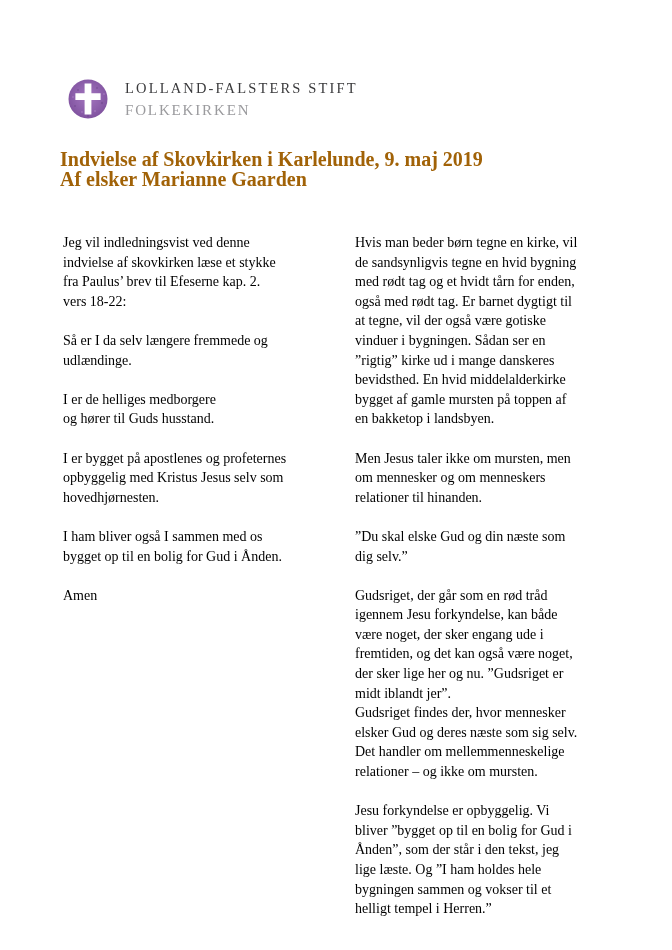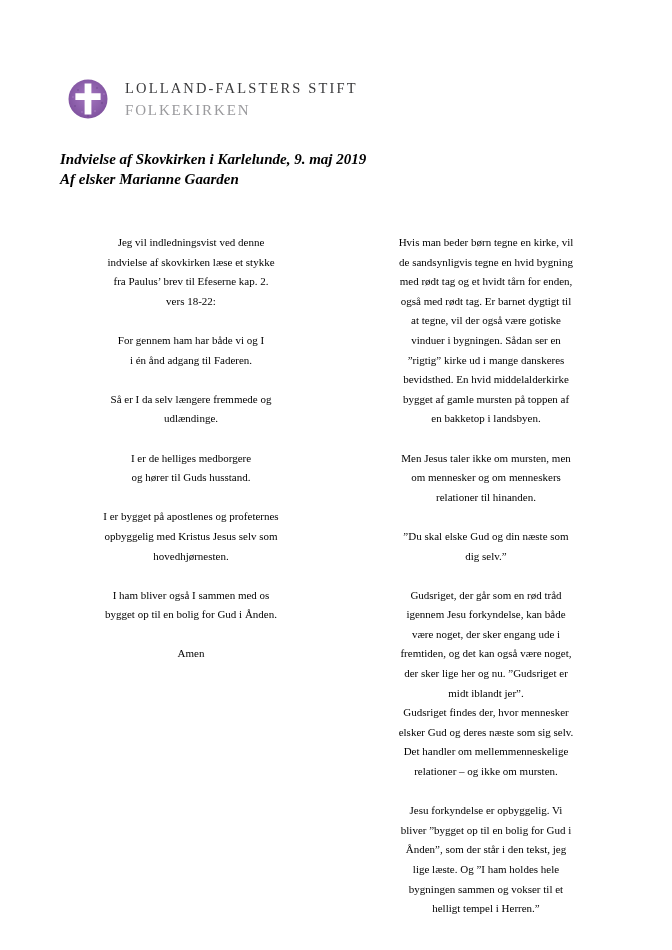--- a/index.html
+++ b/index.html
@@ -67,48 +67,47 @@
   
   .title-block {
     position: absolute;
     left: 60px;
     top: 112px;
     width: 560px;
   }
   .title-line {
     font-family: "Liberation Serif", "DejaVu Serif", serif;
     font-weight: bold;
-    font-size: 15px;
+    font-size: 20px;
     line-height: 20px;
-    color: #000000;
+    color: #a16207;
     white-space: nowrap;
-    font-style: italic;
   }
 
   
   .columns {
     position: absolute;
     left: 0;
     top: 196px;
     width: 672px;
   }
   .col {
     position: absolute;
     top: 0;
   }
   .col-left  { left: 63px;  width: 256px; }
   .col-right { left: 355px; width: 262px; }
 
   .para {
     font-family: "Liberation Serif", "DejaVu Serif", serif;
-    font-size: 11px;
+    font-size: 14px;
     line-height: 19.6px;
     color: #000000;
     margin: 0 0 19.6px 0;
-    text-align: center;
+    text-align: left;
     white-space: pre-line;
   }
   .para:last-child { margin-bottom: 0; }
 
   
   .para.tight { margin-bottom: 0; }
 </style>
 </head>
 <body>
 
@@ -153,22 +152,20 @@
     <div class="title-line">Af elsker Marianne Gaarden</div>
   </div>
 
   <div class="columns">
 
     <div class="col col-left">
       <p class="para">Jeg vil indledningsvist ved denne
 indvielse af skovkirken læse et stykke
 fra Paulus’ brev til Efeserne kap. 2.
 vers 18-22:</p>
-      <p class="para">For gennem ham har både vi og I
-i én ånd adgang til Faderen.</p>
       <p class="para">Så er I da selv længere fremmede og
 udlændinge.</p>
       <p class="para">I er de helliges medborgere
 og hører til Guds husstand.</p>
       <p class="para">I er bygget på apostlenes og profeternes
 opbyggelig med Kristus Jesus selv som
 hovedhjørnesten.</p>
       <p class="para">I ham bliver også I sammen med os
 bygget op til en bolig for Gud i Ånden.</p>
       <p class="para">Amen</p>

